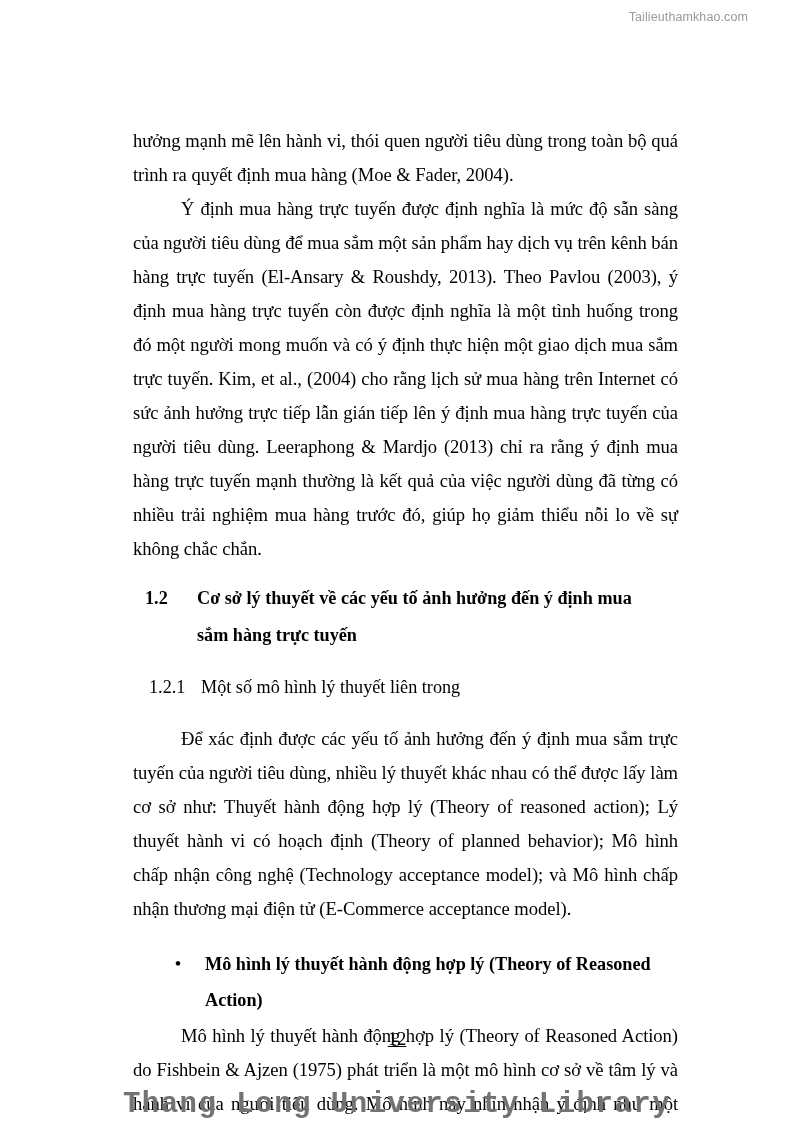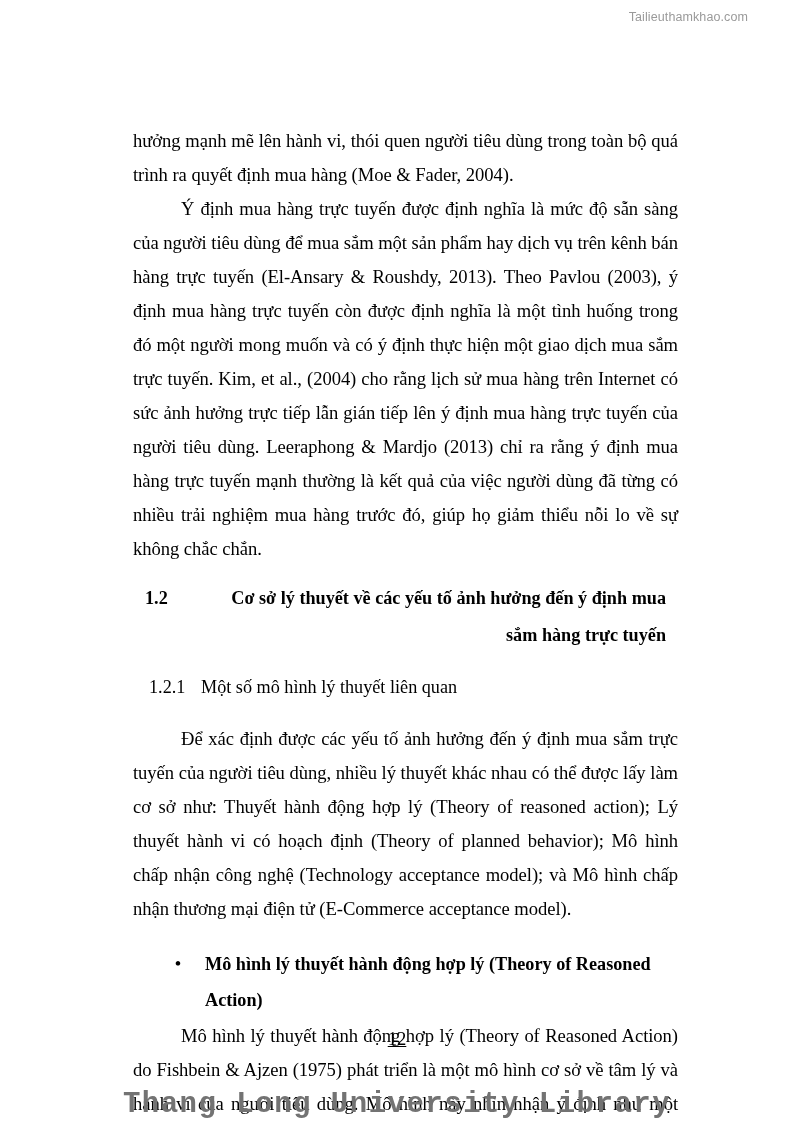--- a/index.html
+++ b/index.html
@@ -55,21 +55,20 @@
     line-height: 36.5px;
     font-weight: bold;
     margin: 12px;
     padding-top: 2px;
   }
   .sec-head .num {
     flex: 0 0 52px;
   }
   .sec-head .txt {
     flex: 1 1 auto;
-    text-align: right;
   }
   .sec-head-2 {
     display: flex;
     font-size: 18.2px;
     line-height: 36.5px;
     font-weight: normal;
     margin: 16px;
   }
   .sec-head-2 .num {
     flex: 0 0 52px;
@@ -126,21 +125,21 @@
 
     <p class="body-par indent">Ý định mua hàng trực tuyến được định nghĩa là mức độ sẵn sàng của người tiêu dùng để mua sắm một sản phẩm hay dịch vụ trên kênh bán hàng trực tuyến (El-Ansary &amp; Roushdy, 2013). Theo Pavlou (2003), ý định mua hàng trực tuyến còn được định nghĩa là một tình huống trong đó một người mong muốn và có ý định thực hiện một giao dịch mua sắm trực tuyến. Kim, et al., (2004) cho rằng lịch sử mua hàng trên Internet có sức ảnh hưởng trực tiếp lẫn gián tiếp lên ý định mua hàng trực tuyến của người tiêu dùng. Leeraphong &amp; Mardjo (2013) chỉ ra rằng ý định mua hàng trực tuyến mạnh thường là kết quả của việc người dùng đã từng có nhiều trải nghiệm mua hàng trước đó, giúp họ giảm thiểu nỗi lo về sự không chắc chắn.</p>
 
     <div class="sec-head">
       <span class="num">1.2</span>
       <span class="txt">Cơ sở lý thuyết về các yếu tố ảnh hưởng đến ý định mua sắm hàng trực tuyến</span>
     </div>
 
     <div class="sec-head-2">
       <span class="num">1.2.1</span>
-      <span class="txt">Một số mô hình lý thuyết liên quan</span>
+      <span class="txt">Một số mô hình lý thuyết liên trong</span>
     </div>
 
     <p class="body-par indent">Để xác định được các yếu tố ảnh hưởng đến ý định mua sắm trực tuyến của người tiêu dùng, nhiều lý thuyết khác nhau có thể được lấy làm cơ sở như: Thuyết hành động hợp lý (Theory of reasoned action); Lý thuyết hành vi có hoạch định (Theory of planned behavior); Mô hình chấp nhận công nghệ (Technology acceptance model); và Mô hình chấp nhận thương mại điện tử (E-Commerce acceptance model).</p>
 
     <div class="bullet-row">
       <span class="dot">•</span>
       <span class="btxt">Mô hình lý thuyết hành động hợp lý (Theory of Reasoned Action)</span>
     </div>
 
     <p class="body-par indent">Mô hình lý thuyết hành động hợp lý (Theory of Reasoned Action) do Fishbein &amp; Ajzen (1975) phát triển là một mô hình cơ sở về tâm lý và hành vi của người tiêu dùng. Mô hình này nhìn nhận ý định như một phần nối tiếp giữa thái độ và hành vi của một con người.  Mô hình này cho rằng ý định hành vi</p>

